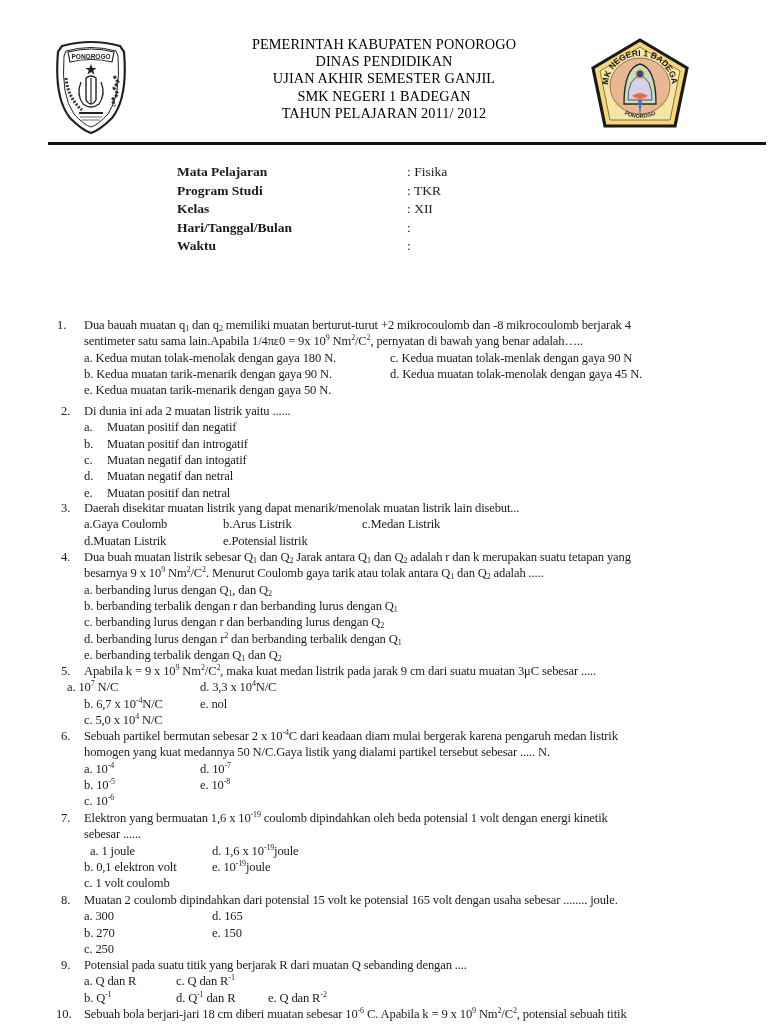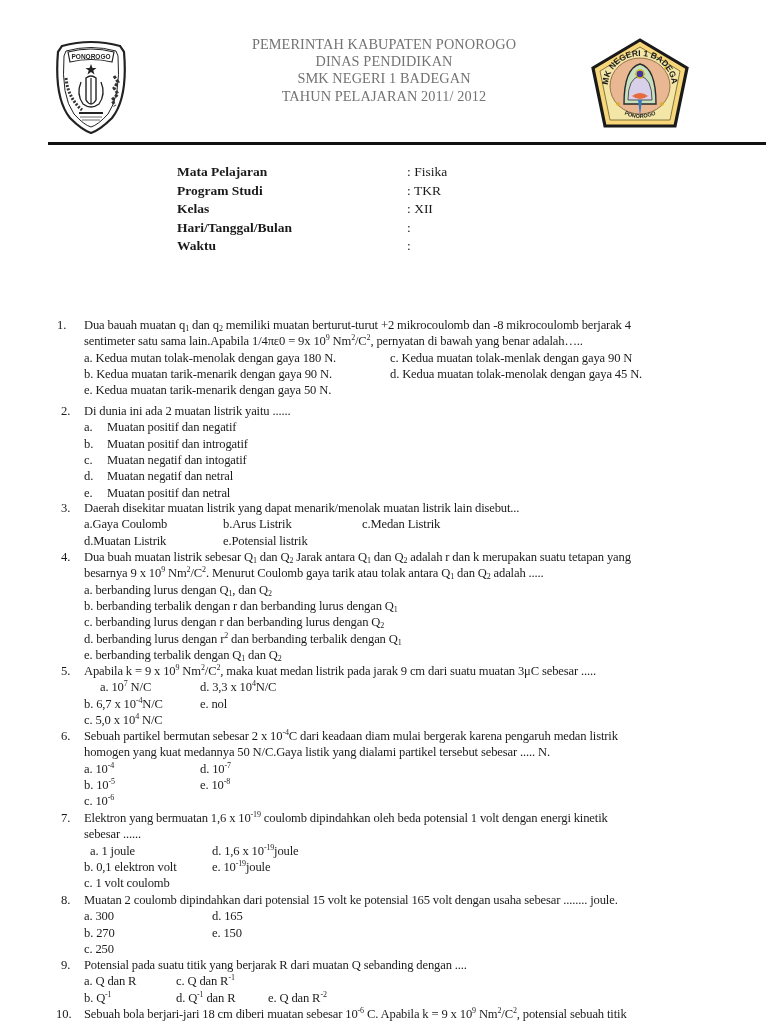--- a/index.html
+++ b/index.html
@@ -4,21 +4,21 @@
 <style>
   html, body { margin: 0; padding: 0; background: #ffffff; }
   body { width: 768px; height: 1024px; overflow: hidden; position: relative; font-family: "Liberation Serif", serif; color: #1a1a1a; }
   .page { position: absolute; left: 0; top: 0; width: 768px; height: 1024px; background: #fff; }
 
   
   .header { position: absolute; left: 0; top: 34px; width: 768px; height: 100px; }
   .logo-left { position: absolute; left: 52px; top: 4px; width: 78px; height: 96px; }
   .logo-right { position: absolute; left: 590px; top: 4px; width: 100px; height: 92px; }
   .header-titles { position: absolute; left: 180px; top: 2px; width: 408px; text-align: center; }
-  .header-titles .line { font-family: "Liberation Serif", serif; font-size: 14.3px; line-height: 17.2px; letter-spacing: 0.1px; color: #737373; }
+  .header-titles .line { font-family: "Liberation Serif", serif; font-size: 14.3px; line-height: 17.2px; letter-spacing: 0.1px; color: #000000; }
   .rule { position: absolute; left: 48px; top: 142px; width: 718px; height: 3px; background: #111; }
 
   
   .meta { position: absolute; left: 177px; top: 163px; width: 320px; }
   .meta-row { position: relative; height: 18.5px; }
   .meta-label { position: absolute; left: 0; top: 0; font-weight: bold; font-size: 13.5px; line-height: 18px; }
   .meta-value { position: absolute; left: 230px; top: 0; font-weight: normal; font-size: 13.5px; line-height: 18px; }
 
   
   .section-title { position: absolute; left: 36px; top: 290px; font-weight: bold; font-size: 14px; line-height: 18px; }
@@ -50,20 +50,21 @@
       <path d="M14 40 Q16 60 30 72" fill="none" stroke="#333" stroke-width="3" stroke-dasharray="2 1.5"></path>
       <path d="M62 38 L66 44 L62 50 L66 56 L60 62 L63 68" fill="none" stroke="#333" stroke-width="3" stroke-dasharray="3 1.5"></path>
       <rect x="27" y="74" width="24" height="2" fill="#222"></rect>
       <line x1="28" y1="79" x2="50" y2="79" stroke="#444" stroke-width="0.8"></line>
       <line x1="30" y1="82" x2="48" y2="82" stroke="#444" stroke-width="0.8"></line>
     </svg>
 
     <div class="header-titles">
       <div class="line">PEMERINTAH KABUPATEN PONOROGO</div>
       <div class="line">DINAS PENDIDIKAN</div>
+      <div class="line">UJIAN  AKHIR SEMESTER GANJIL</div>
       <div class="line">SMK NEGERI 1 BADEGAN</div>
       <div class="line">TAHUN PELAJARAN 2011/ 2012</div>
     </div>
 
     <svg class="logo-right" viewBox="0 0 100 92">
       <defs>
         <path id="arcTop" d="M18 48 A32 30 0 0 1 82 48"></path>
         <path id="arcBot" d="M30 74 Q50 86 70 74"></path>
       </defs>
       <polygon points="50,2 97,30 85,88 15,88 3,30" fill="#f7d77a" stroke="#1a1a1a" stroke-width="3.2"></polygon>
@@ -143,21 +144,21 @@
       <div class="q-num" style="left: 61px; top: 232px;">4.</div>
       <div class="q-line" style="left: 84px; top: 232px;">Dua buah muatan listrik sebesar Q<sub>1</sub> dan Q<sub>2</sub> Jarak antara Q<sub>1</sub> dan Q<sub>2</sub> adalah r dan k merupakan suatu tetapan yang</div>
       <div class="q-line" style="left: 84px; top: 248.3px;">besarnya 9 x 10<sup>9</sup> Nm<sup>2</sup>/C<sup>2</sup>. Menurut Coulomb gaya tarik atau tolak antara Q<sub>1</sub> dan Q<sub>2</sub> adalah .....</div>
       <div class="q-line" style="left: 84px; top: 264.6px;">a. berbanding lurus dengan Q<sub>1</sub>, dan Q<sub>2</sub></div>
       <div class="q-line" style="left: 84px; top: 280.9px;">b. berbanding terbalik dengan r dan berbanding lurus dengan Q<sub>1</sub></div>
       <div class="q-line" style="left: 84px; top: 297.2px;">c. berbanding lurus dengan r dan berbanding lurus dengan Q<sub>2</sub></div>
       <div class="q-line" style="left: 84px; top: 313.5px;">d. berbanding lurus dengan r<sup>2</sup> dan berbanding terbalik dengan Q<sub>1</sub></div>
       <div class="q-line" style="left: 84px; top: 329.8px;">e. berbanding terbalik dengan Q<sub>1</sub> dan Q<sub>2</sub></div>
       <div class="q-num" style="left: 61px; top: 346px;">5.</div>
       <div class="q-line" style="left: 84px; top: 346px;">Apabila k = 9 x 10<sup>9</sup> Nm<sup>2</sup>/C<sup>2</sup>, maka kuat medan listrik pada jarak 9 cm dari suatu muatan 3μC sebesar .....</div>
-      <div class="q-line" style="left: 100px; top: 362.3px;">a. 10<sup>7</sup> N/C</div>
+      <div class="q-line" style="left: 67px; top: 362.3px;">a. 10<sup>7</sup> N/C</div>
       <div class="q-line" style="left: 200px; top: 362.3px;">d. 3,3 x 10<sup>4</sup>N/C</div>
       <div class="q-line" style="left: 84px; top: 378.6px;">b. 6,7 x 10<sup>-4</sup>N/C</div>
       <div class="q-line" style="left: 200px; top: 378.6px;">e. nol</div>
       <div class="q-line" style="left: 84px; top: 394.9px;">c. 5,0 x 10<sup>4</sup> N/C</div>
       <div class="q-num" style="left: 61px; top: 411px;">6.</div>
       <div class="q-line" style="left: 84px; top: 411px;">Sebuah partikel bermutan sebesar 2 x 10<sup>-4</sup>C dari keadaan diam mulai bergerak karena pengaruh medan listrik</div>
       <div class="q-line" style="left: 84px; top: 427.3px;">homogen yang kuat medannya 50 N/C.Gaya listik yang dialami partikel tersebut sebesar ..... N.</div>
       <div class="q-line" style="left: 84px; top: 443.6px;">a. 10<sup>-4</sup></div>
       <div class="q-line" style="left: 200px; top: 443.6px;">d. 10<sup>-7</sup></div>
       <div class="q-line" style="left: 84px; top: 459.9px;">b. 10<sup>-5</sup></div>

